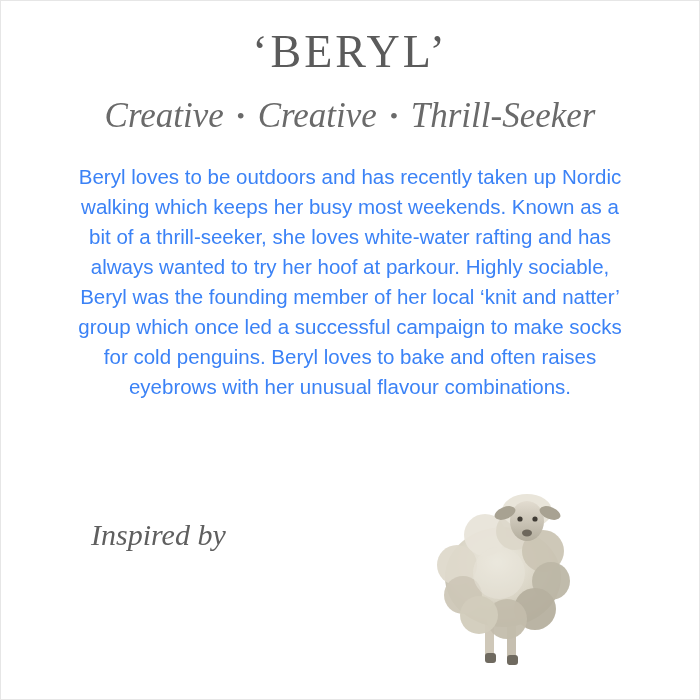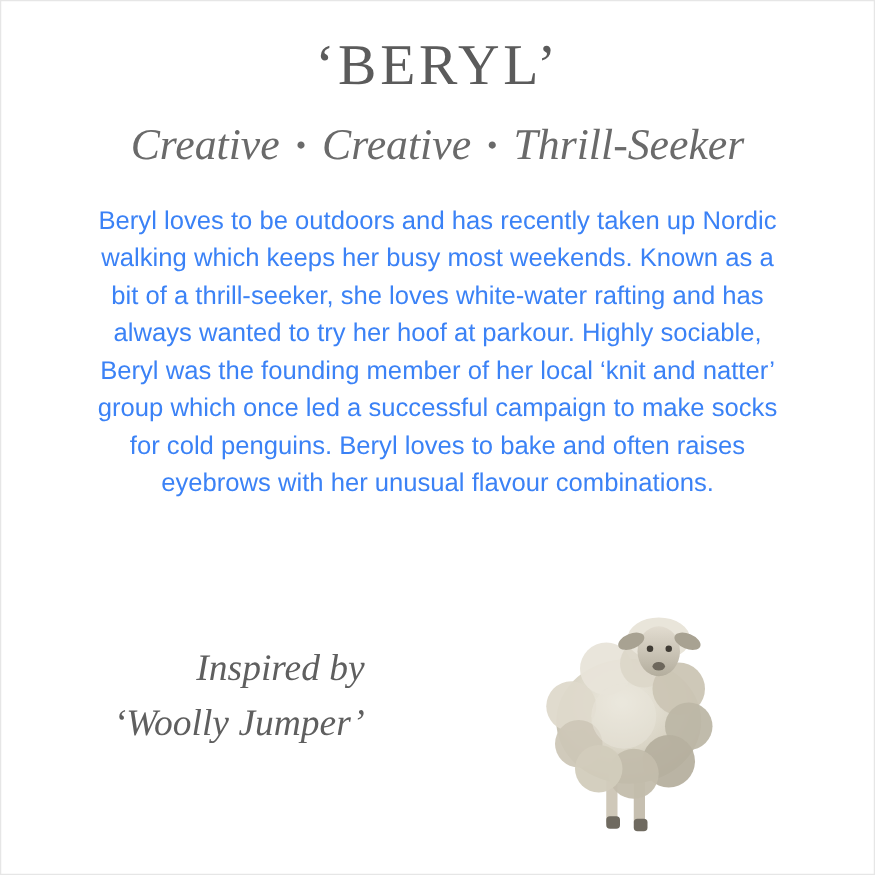--- a/index.html
+++ b/index.html
@@ -94,21 +94,20 @@
     <span class="dot">•</span>
     <span>Creative</span>
     <span class="dot">•</span>
     <span>Thrill-Seeker</span>
   </div>
 
   <p class="body-text">Beryl loves to be outdoors and has recently taken up Nordic walking which keeps her busy most weekends. Known as a bit of a thrill-seeker, she loves white-water rafting and has always wanted to try her hoof at parkour. Highly sociable, Beryl was the founding member of her local ‘knit and natter’ group which once led a successful campaign to make socks for cold penguins. Beryl loves to bake and often raises eyebrows with her unusual flavour combinations.</p>
 
   <div class="inspired">
     <div>Inspired by</div>
-    <div>‘Woolly Jumper’</div>
   </div>
 
   <div class="sheep-wrap">
     <svg viewBox="0 0 210 210" xmlns="http://www.w3.org/2000/svg" aria-hidden="true">
       <defs>
         <radialGradient id="fleeceGrad" cx="45%" cy="35%" r="70%">
           <stop offset="0%" stop-color="#efece2"></stop>
           <stop offset="55%" stop-color="#d9d4c5"></stop>
           <stop offset="100%" stop-color="#a8a392"></stop>
         </radialGradient>

